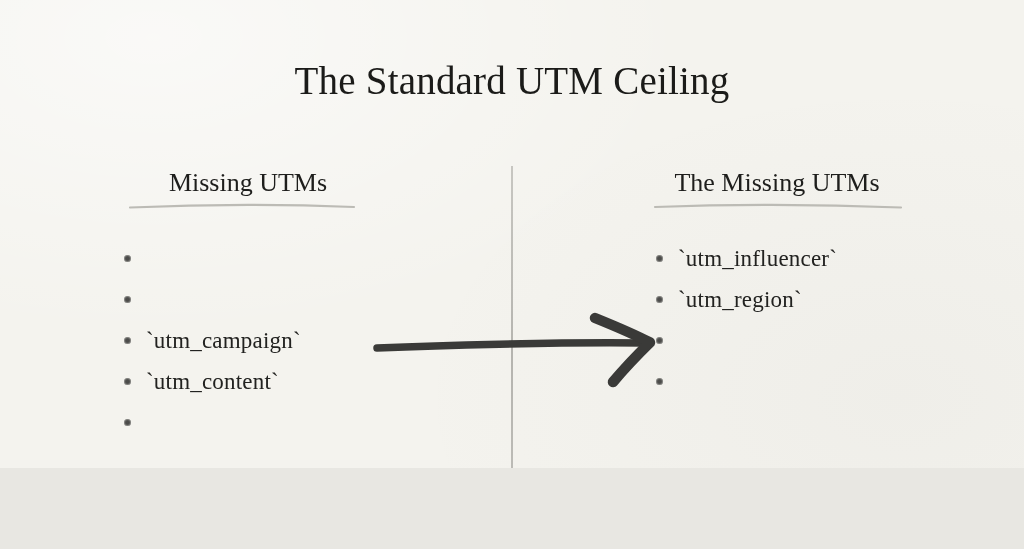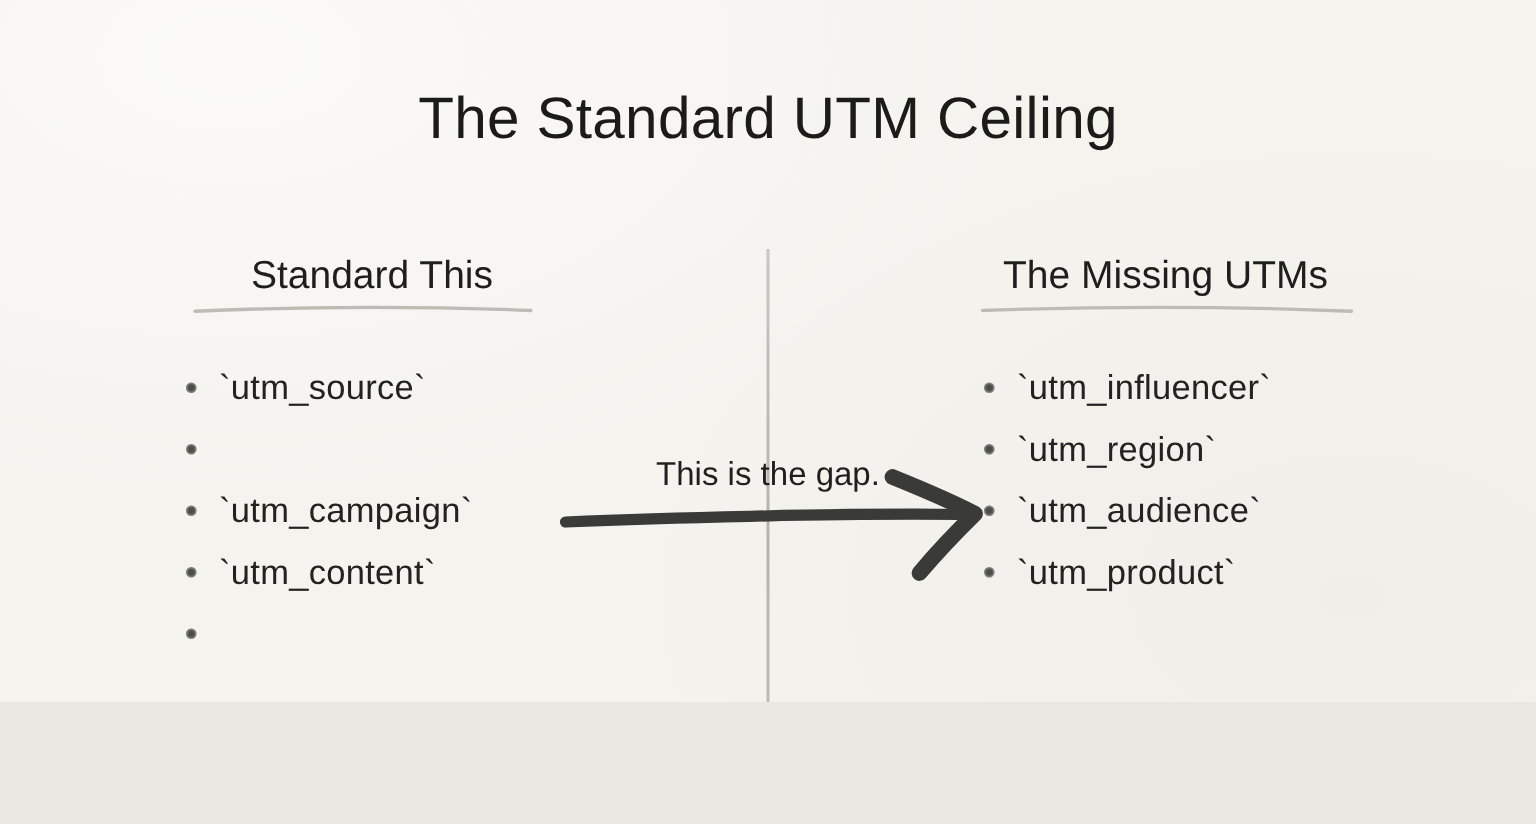--- a/index.html
+++ b/index.html
@@ -9,21 +9,21 @@
   }
   .canvas {
     position: relative;
     width: 1024px;
     height: 468px;
     overflow: hidden;
     background-color: #f4f3ee;
     background-image:
       radial-gradient(ellipse 900px 500px at 15% 8%, rgba(255,255,255,0.55), rgba(255,255,255,0) 60%),
       radial-gradient(ellipse 700px 450px at 88% 85%, rgba(120,118,110,0.04), rgba(120,118,110,0) 70%);
-    font-family: Liberation Sans, sans-serif;
+    font-family: Liberation Serif, serif;
     color: #1e1e1c;
   }
 
   .title {
     position: absolute;
     top: 58px;
     left: 0;
     width: 100%;
     margin: 0;
     text-align: center;
@@ -112,37 +112,36 @@
   }
 </style>
 </head>
 <body>
 
 <div class="canvas">
 
   <h1 class="title">The Standard UTM Ceiling</h1>
 
   <div class="column col-left">
-    <h2 class="col-heading">Standard This</h2>
+    <h2 class="col-heading">Missing UTMs</h2>
     <svg class="underline underline-left" width="228" height="10" viewBox="0 0 228 10">
       <path d="M2,6.5 Q114,1.5 226,6" fill="none" stroke="#bcbbb5" stroke-width="2.2" stroke-linecap="round"></path>
     </svg>
   </div>
 
   <div class="column col-right">
     <h2 class="col-heading">The Missing UTMs</h2>
     <svg class="underline underline-right" width="250" height="10" viewBox="0 0 250 10">
       <path d="M2,6 Q125,1.5 248,6.5" fill="none" stroke="#bcbbb5" stroke-width="2.2" stroke-linecap="round"></path>
     </svg>
   </div>
 
   <ul class="item-list list-left">
     <li>
       <span class="dot"></span>
-      <span>`utm_source`</span>
     </li>
     <li>
       <span class="dot"></span>
     </li>
     <li>
       <span class="dot"></span>
       <span>`utm_campaign`</span>
     </li>
     <li>
       <span class="dot"></span>
@@ -157,30 +156,27 @@
     <li>
       <span class="dot"></span>
       <span>`utm_influencer`</span>
     </li>
     <li>
       <span class="dot"></span>
       <span>`utm_region`</span>
     </li>
     <li>
       <span class="dot"></span>
-      <span>`utm_audience`</span>
     </li>
     <li>
       <span class="dot"></span>
-      <span>`utm_product`</span>
     </li>
   </ul>
 
   <div class="divider"></div>
 
-  <div class="gap-label">This is the gap.</div>
 
   <svg class="arrow-svg" width="292" height="85" viewBox="0 0 292 85">
     <path d="M11,40 C70,37.5 190,34 276,35" fill="none" stroke="#3a3a38" stroke-width="7.5" stroke-linecap="round"></path>
     <path d="M229,10 Q266,25 284,34.5 Q263,55 247,74" fill="none" stroke="#3a3a38" stroke-width="10.5" stroke-linecap="round" stroke-linejoin="round"></path>
   </svg>
 
 </div>
 
 </body></html>

